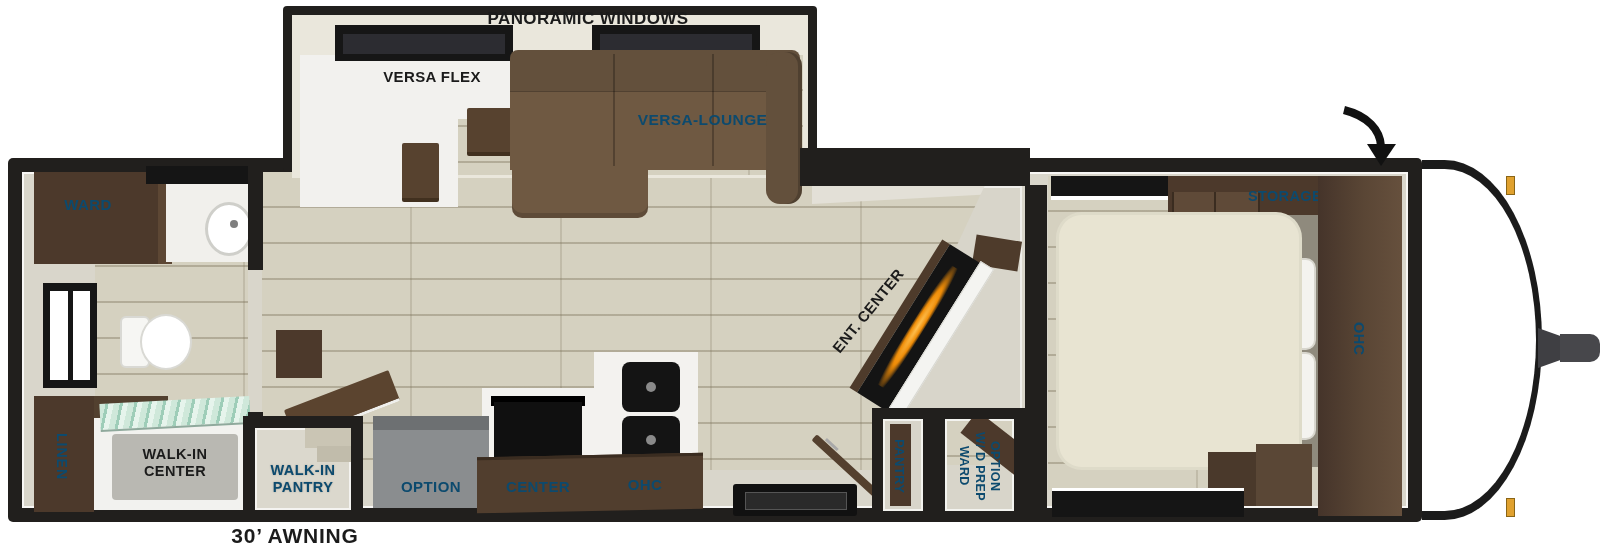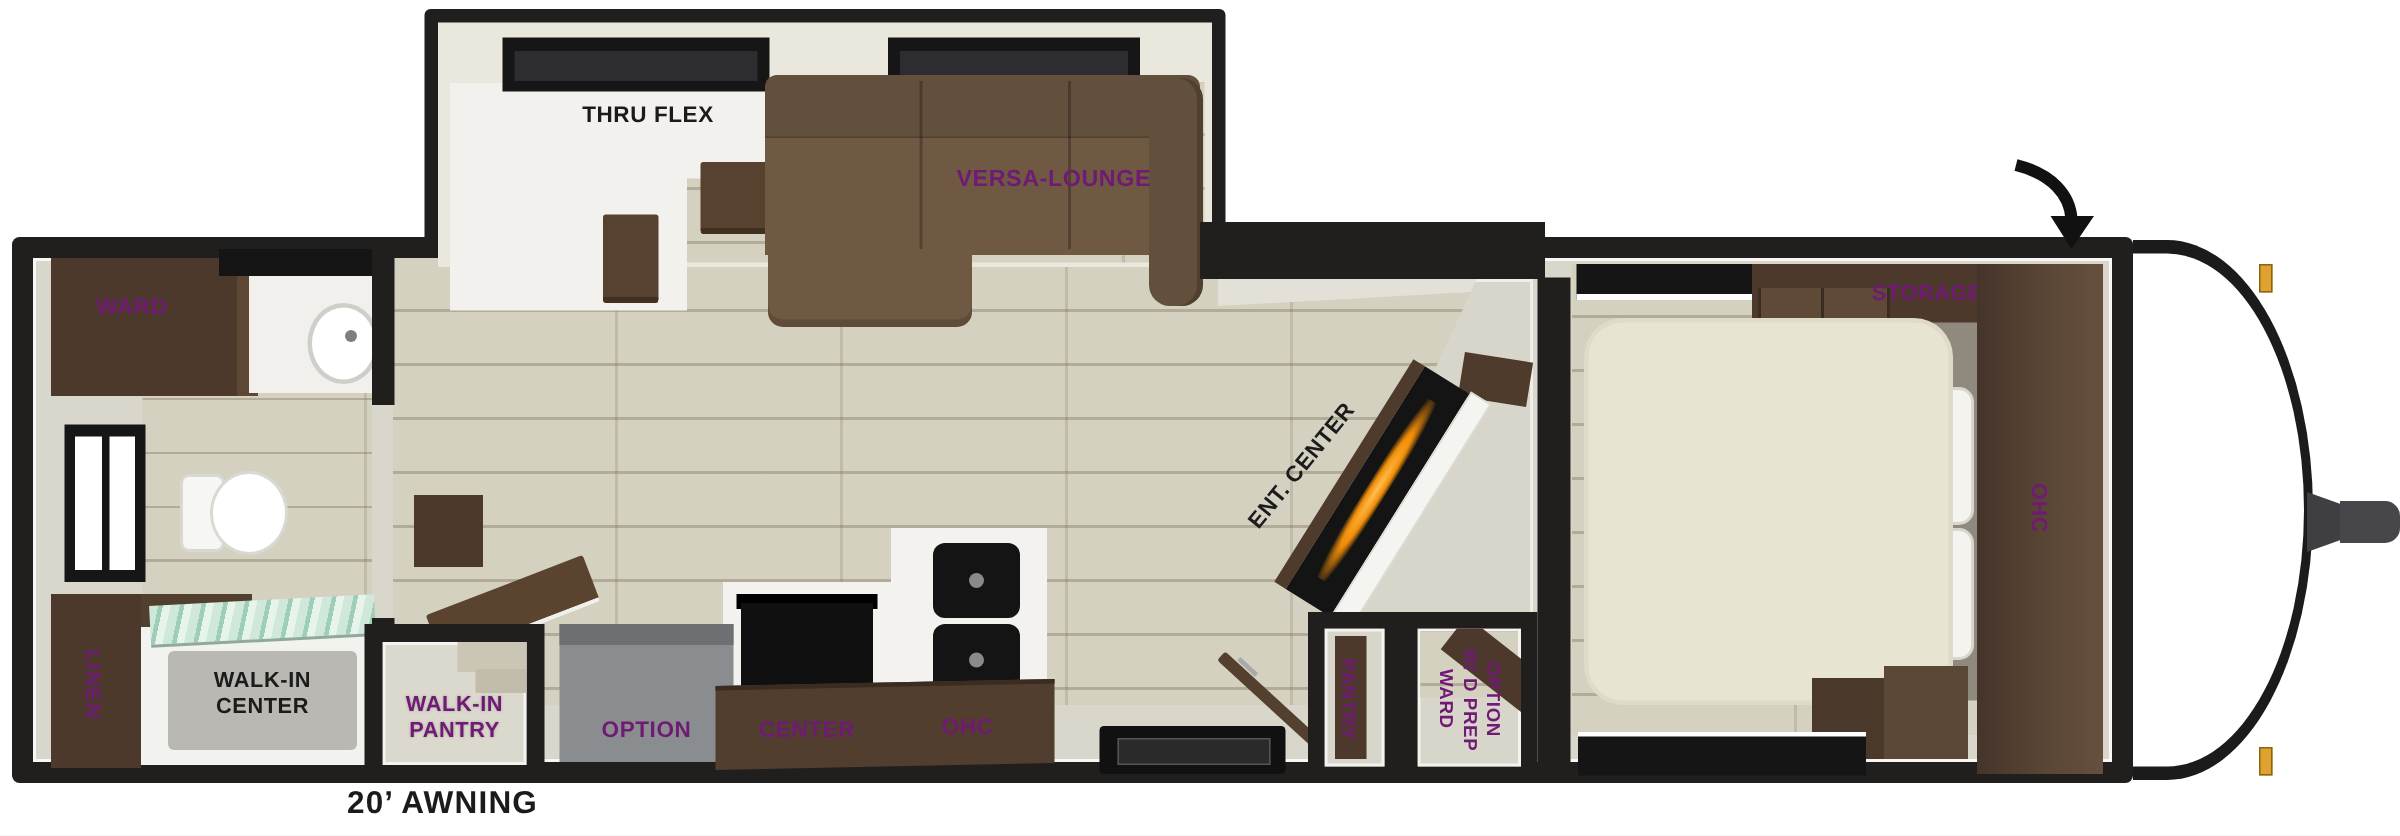--- a/index.html
+++ b/index.html
@@ -1,21 +1,21 @@
 <!DOCTYPE html>
 <html><head>
 <meta charset="utf-8">
 <style>
   html,body{margin:0;padding:0;background:#fff;}
   #canvas{position:relative;width:1600px;height:557px;background:#fff;overflow:hidden;
           font-family:"Liberation Sans",sans-serif;}
   .abs{position:absolute;}
   .lbl{position:absolute;font-weight:bold;color:#1b1b1b;letter-spacing:.4px;
        white-space:nowrap;text-align:center;line-height:1.15;}
-  .wlbl{color:#701a75;}
+  .wlbl{color:#0c4a6e;}
   .vtext{writing-mode:vertical-rl;}
   .planks{background-color:#d5d1c0;
     background-image:
       repeating-linear-gradient(180deg, rgba(0,0,0,0) 0 34px, rgba(120,110,86,.38) 34px 36px),
       repeating-linear-gradient(90deg, rgba(0,0,0,0) 0 148px, rgba(120,110,86,.22) 148px 150px);}
   .wall{background:#211f1d;}
   .beige{background:#d9d6cb;}
   .cab{background:#4c392b;}
   .whitefloor{background:#f2f1ee;}
 </style>
@@ -35,21 +35,22 @@
   <div class="abs" style="left:292px;top:15px;width:516px;height:163px;background:#eae7dc;"></div>
   <div class="abs planks" style="left:300px;top:55px;width:503px;height:120px;"></div>
   <div class="abs whitefloor" style="left:300px;top:55px;width:240px;height:64px;"></div>
   <div class="abs whitefloor" style="left:300px;top:55px;width:158px;height:152px;"></div>
   <div class="abs" style="left:335px;top:25px;width:178px;height:36px;background:#161616;">
     <div class="abs" style="left:8px;top:9px;width:162px;height:20px;background:#2c2c31;"></div>
   </div>
   <div class="abs" style="left:592px;top:25px;width:168px;height:36px;background:#161616;">
     <div class="abs" style="left:8px;top:9px;width:152px;height:20px;background:#2c2c31;"></div>
   </div>
-  <div class="lbl" style="left:357px;top:68px;width:150px;font-size:15px;">THRU FLEX</div>
+  <div class="lbl" style="left:438px;top:9px;width:300px;font-size:17px;">PANORAMIC WINDOWS</div>
+  <div class="lbl" style="left:357px;top:68px;width:150px;font-size:15px;">VERSA FLEX</div>
 
   <div class="abs" style="left:467px;top:108px;width:56px;height:44px;background:#57422f;border-bottom:4px solid #41301f;border-radius:2px;"></div>
   <div class="abs" style="left:402px;top:143px;width:37px;height:55px;background:#57422f;border-bottom:4px solid #41301f;border-radius:2px;"></div>
 
   <div class="abs" style="left:510px;top:50px;width:290px;height:46px;background:#63503c;border-radius:8px 8px 0 0;
               box-shadow:inset 0 -5px 0 rgba(0,0,0,.18);"></div>
   <div class="abs" style="left:510px;top:92px;width:290px;height:78px;background:#6f5942;"></div>
   <div class="abs" style="left:512px;top:166px;width:136px;height:52px;background:#6f5942;border-radius:0 0 10px 10px;
               box-shadow:inset 0 -5px 0 rgba(0,0,0,.15);"></div>
   <div class="abs" style="left:613px;top:54px;width:2px;height:112px;background:rgba(0,0,0,.25);"></div>
@@ -178,15 +179,15 @@
   <div class="abs" style="left:1506px;top:498px;width:7px;height:17px;background:#e0a12f;border:1px solid #8a6516;"></div>
   <div class="abs" style="left:1538px;top:328px;width:28px;height:40px;background:#3f3f43;
               clip-path:polygon(0 0,100% 25%,100% 75%,0 100%);"></div>
   <div class="abs" style="left:1560px;top:334px;width:40px;height:28px;background:#47474b;border-radius:0 10px 10px 0;"></div>
 
   <svg class="abs" style="left:1330px;top:106px;" width="80" height="62" viewBox="0 0 80 62">
     <path d="M 14 4 C 38 10 50 24 51 40" stroke="#111111" stroke-width="8" fill="none"></path>
     <polygon points="37,38 66,38 51,60" fill="#111111"></polygon>
   </svg>
 
-  <div class="lbl" style="left:210px;top:524px;width:170px;font-size:21px;letter-spacing:.8px;">20’ AWNING</div>
+  <div class="lbl" style="left:210px;top:524px;width:170px;font-size:21px;letter-spacing:.8px;">30’ AWNING</div>
 
 </div>
 
 </body></html>

